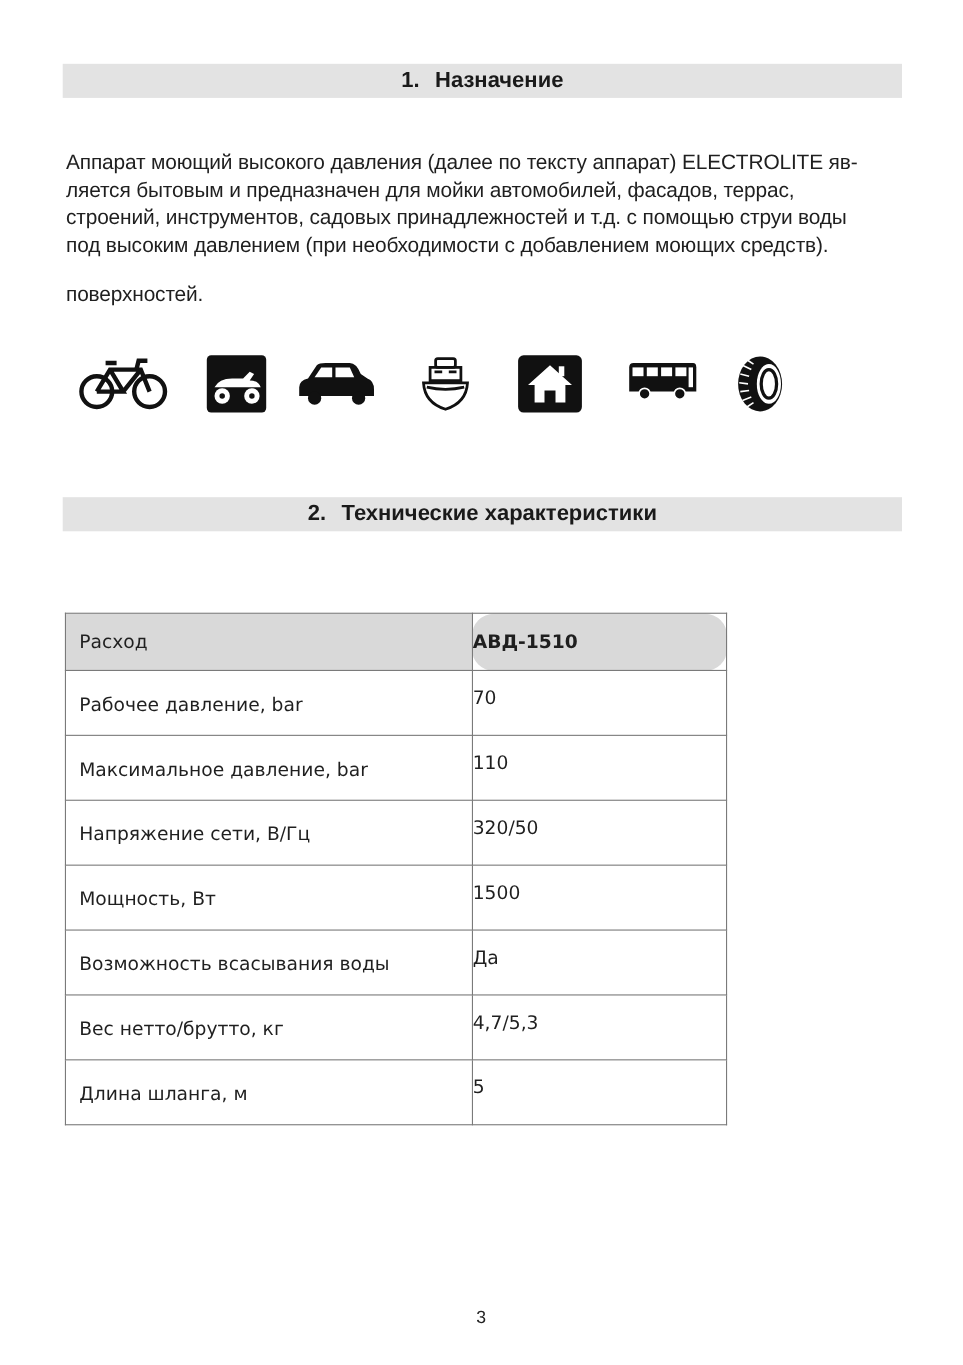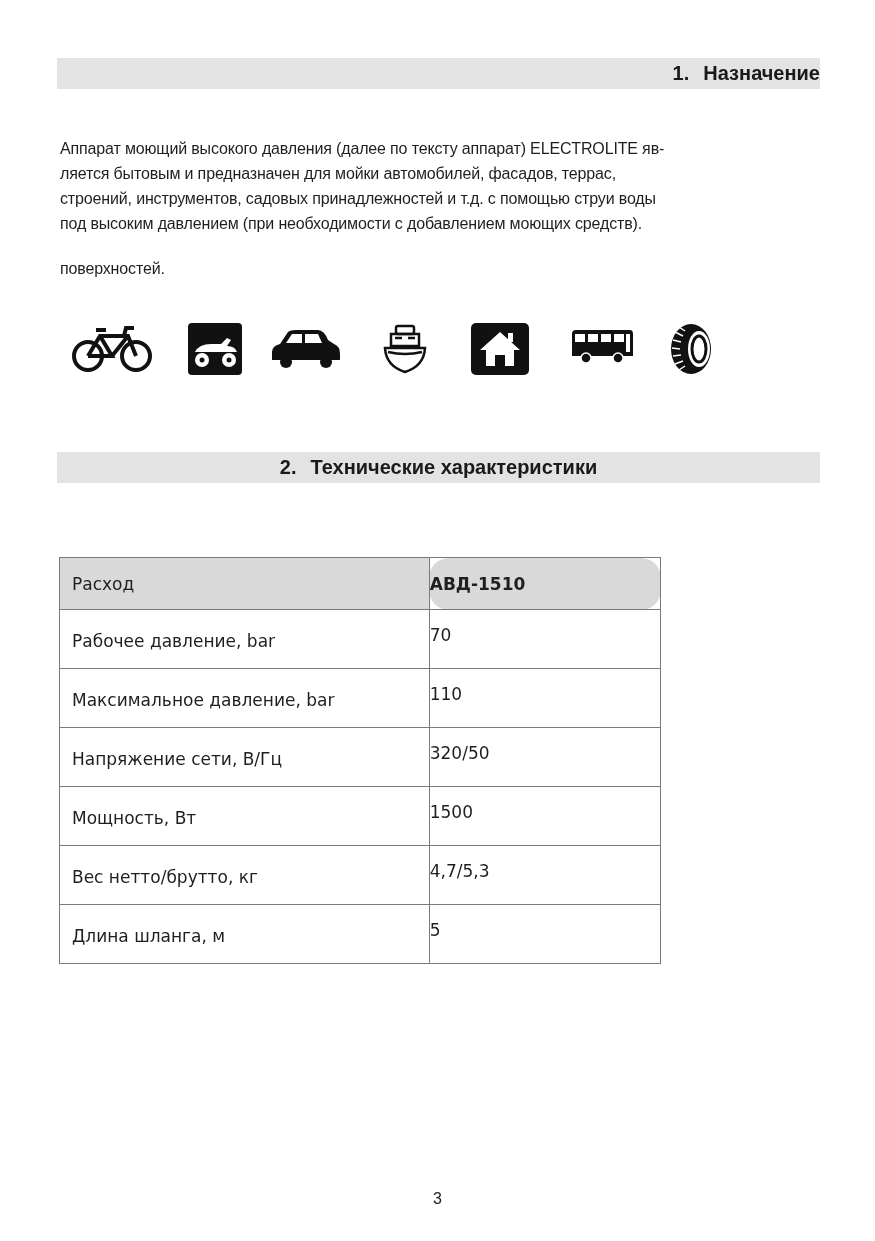--- a/index.html
+++ b/index.html
@@ -7,25 +7,25 @@
     width: 875px; height: 1241px; position: relative; overflow: hidden;
     font-family: "Liberation Sans", sans-serif; color: #1a1a1a;
   }
   .section-bar {
     position: absolute; left: 57px; width: 763px; height: 31px;
     background: #e3e3e3; text-align: center;
     font-family: "Liberation Sans", sans-serif; font-weight: bold;
     font-size: 20px; line-height: 31px; color: #1a1a1a;
   }
   .section-bar .num { margin-right: 14px; }
-  #sec1 { top: 58px; text-align: right; }
+  #sec1 { top: 58px; }
   #sec2 { top: 452px; }
 
   .para {
-    position: absolute; left: 60px; font-size: 16px; line-height: 25px;
+    position: absolute; left: 60px; font-size: 19px; line-height: 25px;
     color: #1f1f1f; letter-spacing: -0.15px;
   }
   #p1 { top: 136px; width: 760px; }
   #p2 { top: 256px; width: 720px; }
   .para span.line { display: block; white-space: nowrap; }
 
   .icon { position: absolute; top: 322px; height: 54px; }
 
   table.spec {
     position: absolute; left: 59px; top: 557px;
@@ -154,20 +154,24 @@
   </tr>
   <tr>
     <td class="label">Напряжение сети, В/Гц</td>
     <td class="val">320/50</td>
   </tr>
   <tr>
     <td class="label">Мощность, Вт</td>
     <td class="val">1500</td>
   </tr>
   <tr>
+    <td class="label">Возможность всасывания воды</td>
+    <td class="val">Да</td>
+  </tr>
+  <tr>
     <td class="label">Вес нетто/брутто,  кг</td>
     <td class="val">4,7/5,3</td>
   </tr>
   <tr>
     <td class="label">Длина шланга, м</td>
     <td class="val">5</td>
   </tr>
 </tbody>
   </table>
 

